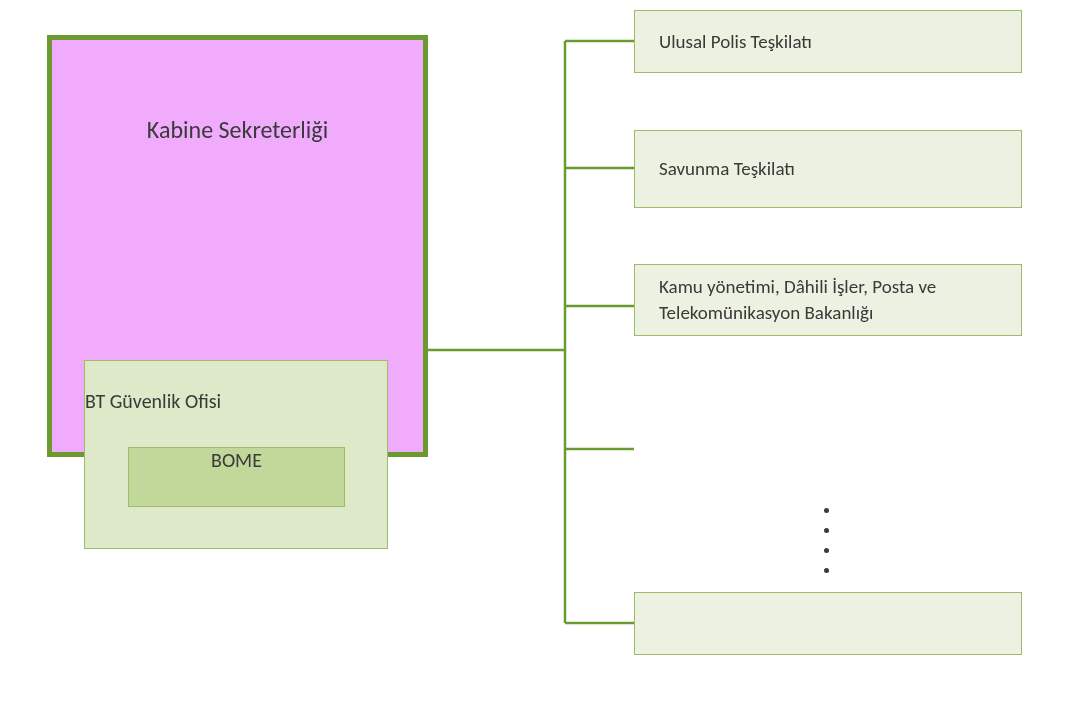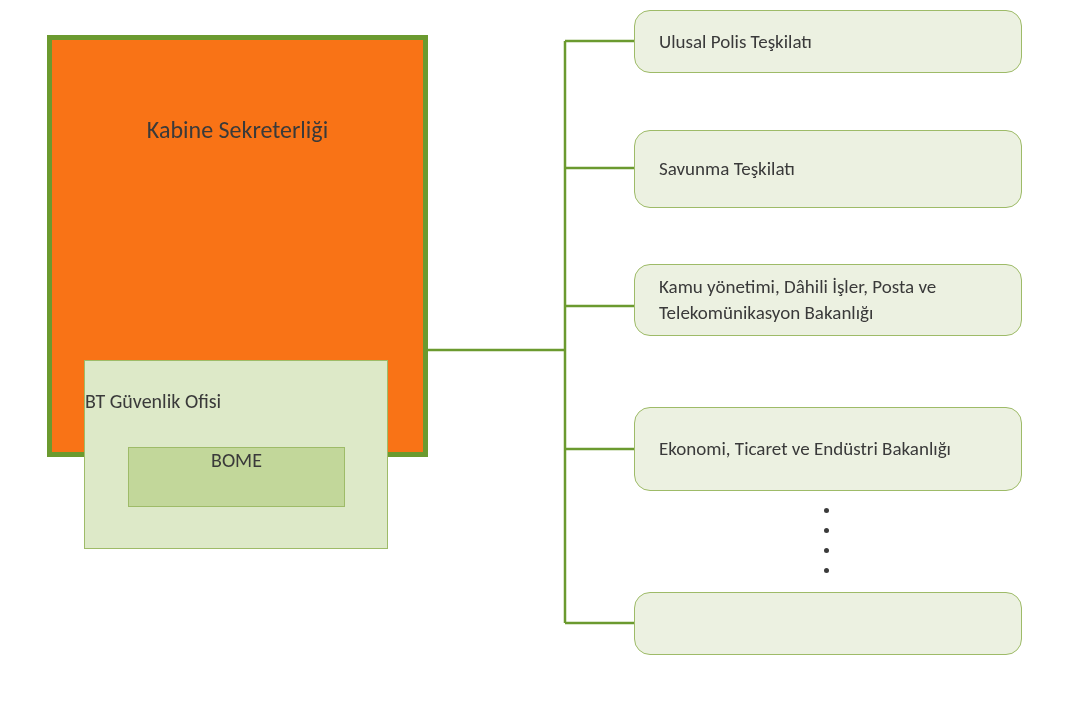--- a/index.html
+++ b/index.html
@@ -19,21 +19,21 @@
   .box {
     position: absolute;
     box-sizing: border-box;
   }
   .main-box {
     left: 47px;
     top: 35px;
     width: 381px;
     height: 422px;
     border: 5px solid #6b9a2f;
-    background: #f97316;
+    background: #f0abfc;
   }
   .main-title {
     position: absolute;
     left: 0;
     top: 75px;
     width: 100%;
     text-align: center;
     font-size: 24px;
   }
   .inner-1 {
@@ -63,21 +63,21 @@
     align-items: flex-start;
     justify-content: center;
     font-size: 20px;
   }
   .leaf {
     position: absolute;
     left: 634px;
     width: 388px;
     border: 1px solid #9ebb68;
     background: #ecf1e1;
-    border-radius: 16px;
+    border-radius: 0;
     box-sizing: border-box;
     padding: 14px 24px;
     font-size: 19px;
     line-height: 1.35;
     display: flex;
     align-items: center;
   }
   .leaf-1 { top: 10px;  height: 63px; }
   .leaf-2 { top: 124px; height: 78px; margin-top: 6px; }
   .leaf-3 { top: 264px; height: 72px; }
@@ -143,23 +143,20 @@
 
   <div class="leaf leaf-1">
     <span>Ulusal Polis Teşkilatı</span>
   </div>
   <div class="leaf leaf-2">
     <span>Savunma Teşkilatı</span>
   </div>
   <div class="leaf leaf-3">
     <span>Kamu yönetimi, Dâhili İşler, Posta ve Telekomünikasyon Bakanlığı</span>
   </div>
-  <div class="leaf leaf-4">
-    <span>Ekonomi, Ticaret ve Endüstri Bakanlığı</span>
-  </div>
   <div class="leaf leaf-5">
     <span></span>
   </div>
 
   <div class="dots">
     <span></span>
       <span></span>
       <span></span>
       <span></span>
   </div>

